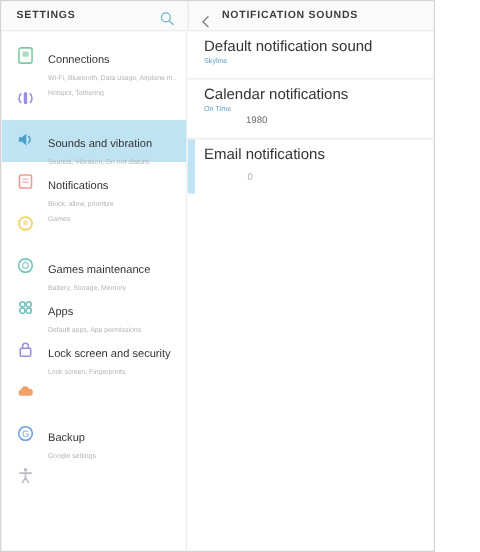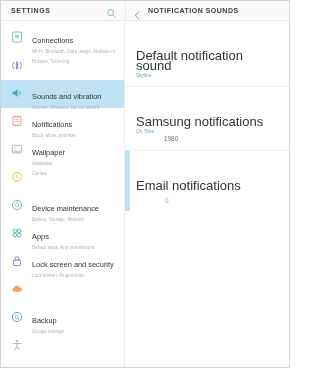--- a/index.html
+++ b/index.html
@@ -73,21 +73,21 @@
     flex:1;background:#ffffff;position:relative;overflow:hidden;
   }
   .crow{
     position:relative;box-sizing:border-box;
     padding:6px 10px 6px 11px;
   }
   .crow .sel-strip{
     position:absolute;left:0;top:0;width:5px;height:100%;
     background:#bfe3f2;
   }
-  .ctitle{font-size:13px;color:#333333;line-height:10px;margin-top:24px;}
+  .ctitle{font-size:10px;color:#333333;line-height:10px;}
   .csub{
     font-size:4.8px;color:#5e9fc4;line-height:7px;margin-top:1px;
     filter:blur(.2px);
   }
   .cdivider{height:1px;background:#ececec;margin:1px 0 0 0;}
   .cvalue{
     font-size:6.4px;color:#6c6c6c;line-height:9px;
     padding-left:28px;margin-top:-1px;
     filter:blur(.2px);
   }
@@ -169,33 +169,20 @@
             <line x1="5.6" y1="8.6" x2="10.4" y2="8.6" stroke="#f4b6b6" stroke-width="1.1"></line>
           </svg>
         </span>
         <span class="stext">
           <span class="stitle">Notifications</span>
           <span class="ssub" style="display:block">Block, allow, prioritize</span>
         </span>
       </div>
 
 
-      <div class="srow">
-        <span class="sicon">
-          <svg viewBox="0 0 16 16" width="14" height="14">
-            <rect x="2.8" y="3.6" width="10.4" height="8.8" rx="1.2" fill="none" stroke="#b9bcc4" stroke-width="1.2"></rect>
-            <circle cx="5.8" cy="6.4" r="1" fill="#cfd2d8"></circle>
-            <path d="M3.4 11.6 L6.6 8.4 L9 10.6 L10.8 9 L12.8 11.6 z" fill="#cfd2d8"></path>
-          </svg>
-        </span>
-        <span class="stext">
-          <span class="stitle">Wallpaper</span>
-          <span class="ssub" style="display:block">Wallpaper</span>
-        </span>
-      </div>
 
       <div class="srow">
         <span class="sicon">
           <svg viewBox="0 0 16 16" width="14" height="14">
             <circle cx="8" cy="8" r="5" fill="none" stroke="#f2cf5a" stroke-width="1.2"></circle>
             <circle cx="8" cy="7.4" r="1.8" fill="#f7e198"></circle>
             <path d="M6.4 11.4 L8 13.4 L9.6 11.4" fill="#f7e198"></path>
           </svg>
         </span>
         <span class="stext">
@@ -205,21 +192,21 @@
 
       <div class="srow">
         <span class="sicon">
           <svg viewBox="0 0 16 16" width="14" height="14">
             <circle cx="8" cy="8" r="5.2" fill="none" stroke="#6fc2bd" stroke-width="1.2"></circle>
             <circle cx="8" cy="8" r="2.2" fill="none" stroke="#9bd7d3" stroke-width="1.1"></circle>
             <line x1="8" y1="5.8" x2="8" y2="3.4" stroke="#9bd7d3" stroke-width="1.1"></line>
           </svg>
         </span>
         <span class="stext">
-          <span class="stitle">Device maintenance</span>
+          <span class="stitle">Games maintenance</span>
           <span class="ssub" style="display:block">Battery, Storage, Memory</span>
         </span>
       </div>
 
       <div class="srow">
         <span class="sicon">
           <svg viewBox="0 0 16 16" width="14" height="14">
             <circle cx="5.6" cy="5.6" r="2" fill="none" stroke="#6fc2bd" stroke-width="1.2"></circle>
             <circle cx="10.4" cy="5.6" r="2" fill="none" stroke="#6fc2bd" stroke-width="1.2"></circle>
             <circle cx="5.6" cy="10.4" r="2" fill="none" stroke="#6fc2bd" stroke-width="1.2"></circle>
@@ -284,21 +271,21 @@
 
     <div class="content">
 
       <div class="crow">
         <div class="ctitle">Default notification sound</div>
         <div class="csub">Skyline</div>
       </div>
       <div class="cdivider"></div>
 
       <div class="crow">
-        <div class="ctitle">Samsung notifications</div>
+        <div class="ctitle">Calendar notifications</div>
         <div class="csub">On Time</div>
         <div class="cvalue">1980</div>
       </div>
       <div class="cdivider"></div>
 
       <div class="crow">
         <div class="sel-strip"></div>
         <div class="ctitle">Email notifications</div>
         <div class="cvalue dim">0</div>
       </div>

